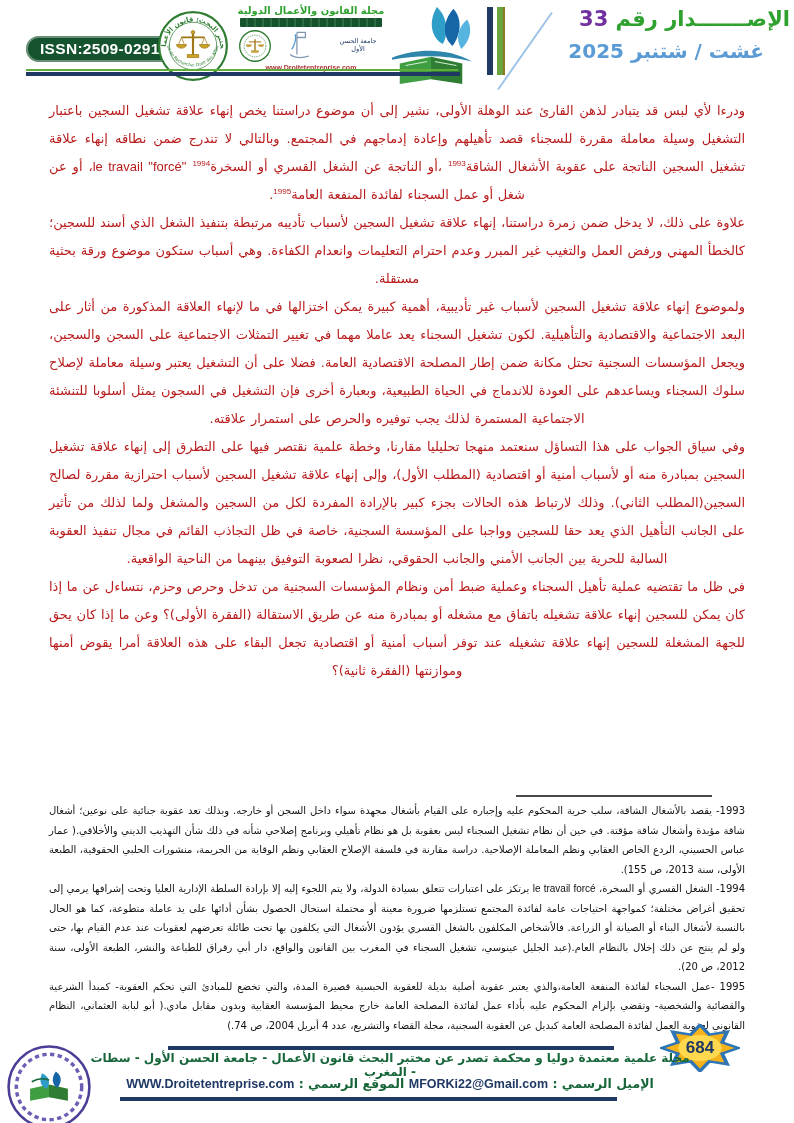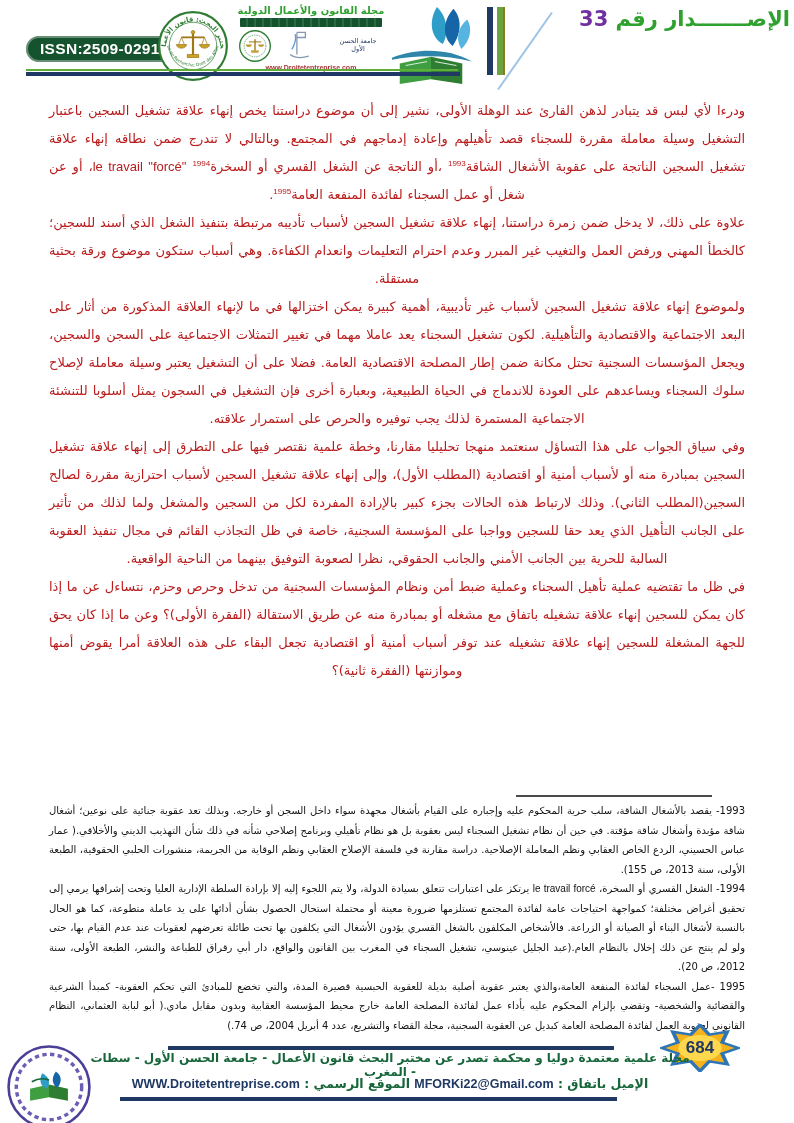--- a/index.html
+++ b/index.html
@@ -141,20 +141,21 @@
 
 <div class="abs bar-navy"></div>
 <div class="abs bar-green"></div>
 <div class="abs diag"></div>
 
 <div class="abs issue-block">
   <div class="issue-line">
     <span>الإصـــــــدار رقم</span>
     <span class="issue-num">33</span>
   </div>
+  <div class="date-line">غشت / شتنبر 2025</div>
 </div>
 
 <div class="abs hr-green"></div>
 <div class="abs hr-navy"></div>
 
 <div class="abs article">
     <p class="para"><span>ودرءا لأي لبس قد يتبادر لذهن القارئ عند الوهلة الأولى، نشير إلى أن موضوع دراستنا يخص إنهاء علاقة تشغيل السجين باعتبار التشغيل وسيلة معاملة مقررة للسجناء قصد تأهيلهم وإعادة إدماجهم في المجتمع. وبالتالي لا تندرج ضمن نطاقه إنهاء علاقة تشغيل السجين الناتجة على عقوبة الأشغال الشاقة</span><sup>1993</sup><span> ،أو الناتجة عن الشغل القسري أو السخرة</span><sup>1994</sup><span> </span><span dir="ltr" class="latin">le travail "forcé"</span><span>، أو عن شغل أو عمل السجناء لفائدة المنفعة العامة</span><sup>1995</sup><span>.</span></p>
     <p class="para"><span>علاوة على ذلك، لا يدخل ضمن زمرة دراستنا، إنهاء علاقة تشغيل السجين لأسباب تأديبه مرتبطة بتنفيذ الشغل الذي أسند للسجين؛ كالخطأ المهني ورفض العمل والتغيب غير المبرر وعدم احترام التعليمات وانعدام الكفاءة. وهي أسباب ستكون موضوع ورقة بحثية مستقلة.</span></p>
     <p class="para"><span>ولموضوع إنهاء علاقة تشغيل السجين لأسباب غير تأديبية، أهمية كبيرة يمكن اختزالها في ما لإنهاء العلاقة المذكورة من أثار على البعد الاجتماعية والاقتصادية والتأهيلية. لكون تشغيل السجناء يعد عاملا مهما في تغيير التمثلات الاجتماعية على السجن والسجين، ويجعل المؤسسات السجنية تحتل مكانة ضمن إطار المصلحة الاقتصادية العامة. فضلا على أن التشغيل يعتبر وسيلة معاملة لإصلاح سلوك السجناء ويساعدهم على العودة للاندماج في الحياة الطبيعية، وبعبارة أخرى فإن التشغيل في السجون يمثل أسلوبا للتنشئة الاجتماعية المستمرة لذلك يجب توفيره والحرص على استمرار علاقته.</span></p>
     <p class="para"><span>وفي سياق الجواب على هذا التساؤل سنعتمد منهجا تحليليا مقارنا، وخطة علمية نقتصر فيها على التطرق إلى إنهاء علاقة تشغيل السجين بمبادرة منه أو لأسباب أمنية أو اقتصادية (المطلب الأول)، وإلى إنهاء علاقة تشغيل السجين لأسباب احترازية مقررة لصالح السجين(المطلب الثاني). وذلك لارتباط هذه الحالات بجزء كبير بالإرادة المفردة لكل من السجين والمشغل ولما لذلك من تأثير على الجانب التأهيل الذي يعد حقا للسجين وواجبا على المؤسسة السجنية، خاصة في ظل التجاذب القائم في مجال تنفيذ العقوبة السالبة للحرية بين الجانب الأمني والجانب الحقوقي، نظرا لصعوبة التوفيق بينهما من الناحية الواقعية.</span></p>
@@ -175,21 +176,21 @@
     <polygon points="98,50 77.7,61.5 83.9,83.9 61.5,77.7 50,98 38.5,77.7 16.1,83.9 22.3,61.5 2,50 22.3,38.5 16.1,16.1 38.5,22.3 50,2 61.5,22.3 83.9,16.1 77.7,38.5" fill="#f6b21a" stroke="#2e75b6" stroke-width="5"></polygon>
     <circle cx="50" cy="50" r="27" fill="#ffd84d"></circle>
   </svg>
   <div style="position:absolute;inset:0;display:flex;align-items:center;justify-content:center;
               font-family:'Liberation Sans',sans-serif;font-weight:bold;font-size:17px;color:#1f3864;">684</div>
 </div>
 
 <div class="abs f-credit">مجلة علمية معتمدة دوليا و محكمة تصدر عن مختبر البحث قانون الأعمال - جامعة الحسن الأول - سطات - المغرب</div>
 
 <div class="abs f-contacts">
-  <span>الإميل باتفاق :</span>
+  <span>الإميل الرسمي :</span>
   <span class="addr" dir="ltr">MFORKi22@Gmail.com</span>
   <span>الموقع الرسمي :</span>
   <span class="addr" dir="ltr">WWW.Droitetentreprise.com</span>
 </div>
 
 <div class="abs f-line-bottom"></div>
 
 <div class="abs author-seal">
   <svg width="86" height="86" viewBox="0 0 100 100">
     <circle cx="50" cy="50" r="47" fill="#ffffff" stroke="#4a3f97" stroke-width="3"></circle>

